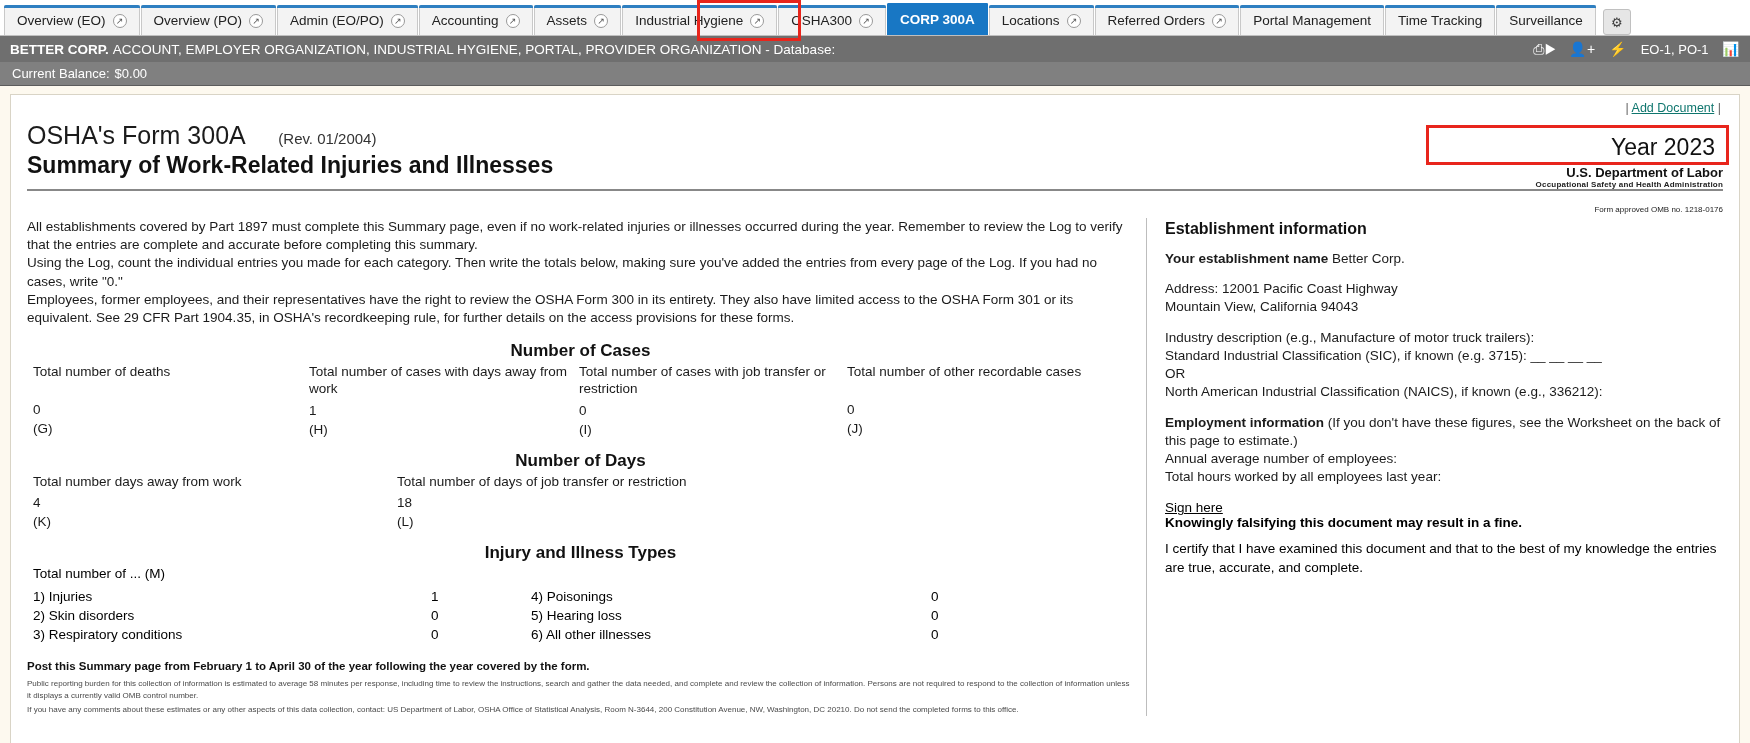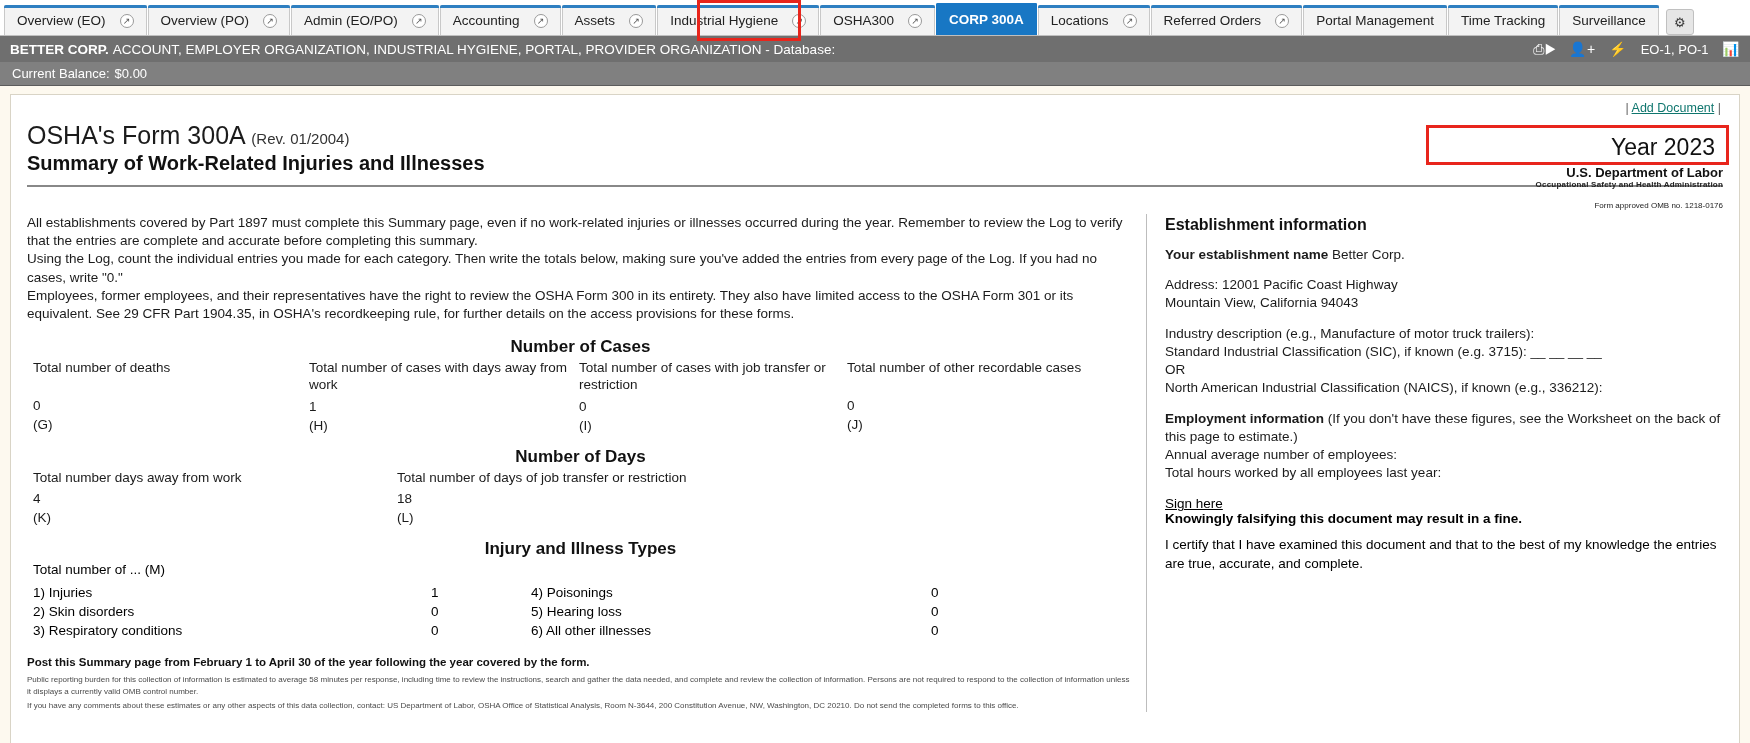--- a/index.html
+++ b/index.html
@@ -25,21 +25,21 @@
     display: flex;
     align-items: flex-end;
     padding-left: 4px;
     gap: 1px;
   }
   .tab {
     position: relative;
     height: 30px;
     display: flex;
     align-items: center;
-    gap: 14px;
+    gap: 7px;
     padding: 0 12px 0 12px;
     font-size: 13.5px;
     color: #222;
     background: #f3f3f3;
     border: 1px solid #c8c8c8;
     border-bottom: none;
     border-radius: 2px 2px 0 0;
     white-space: nowrap;
     cursor: default;
   }
@@ -155,23 +155,24 @@
     margin-top: 6px;
   }
   .form-title {
     font-size: 25px;
     color: #1b1b1b;
     font-weight: normal;
   }
   .form-title .rev {
     font-size: 15px;
     color: #333;
+    margin-left: 27px;
   }
   .form-sub {
-    font-size: 20px;
+    font-size: 23px;
     font-weight: bold;
     color: #111;
     margin-top: 2px;
   }
   .year-block {
     position: absolute;
     right: 0px; top: 12px;
     text-align: right;
   }
   .year-text {

